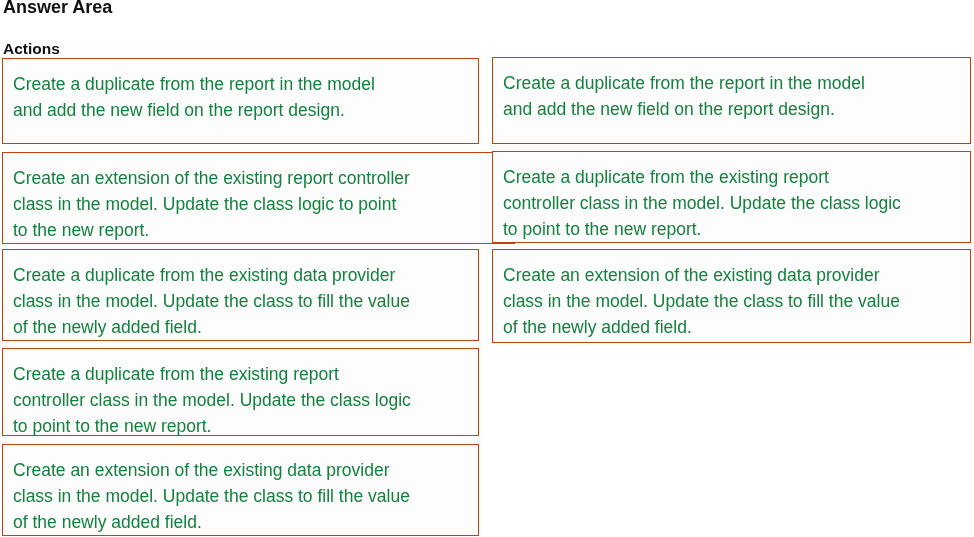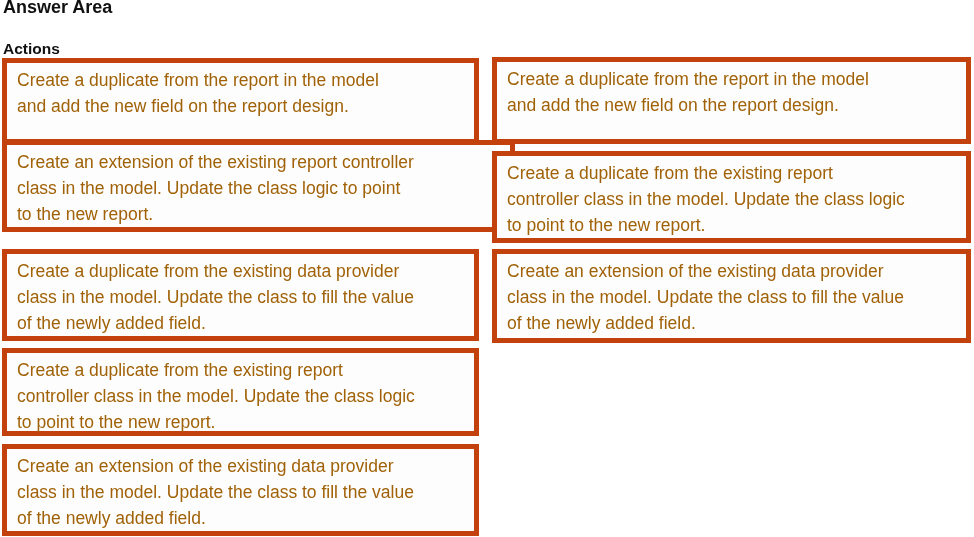--- a/index.html
+++ b/index.html
@@ -23,32 +23,32 @@
   .hdr-sub {
     position: absolute;
     left: 3px;
     top: 40px;
     font-size: 15.5px;
     font-weight: 700;
     color: #111111;
   }
   .card {
     position: absolute;
-    border: 5px solid #c2410c;
+    border: 1px solid #c2410c;
     background: #FDFDFE;
-    color: #a16207;
+    color: #15803d;
     font-size: 17.5px;
     line-height: 26px;
-    padding: 4px 10px;
+    padding: 12px 10px;
     white-space: pre-line;
     cursor: default;
   }
   
   .l0 { left: 2px;   top: 58px;  width: 477px; height: 86px; }
-  .l1 { left: 2px;   top: 140px; width: 513px; height: 92px; }
+  .l1 { left: 2px;   top: 152px; width: 513px; height: 92px; }
   .l2 { left: 2px;   top: 249px; width: 477px; height: 92px; }
   .l3 { left: 2px;   top: 348px; width: 477px; height: 88px; }
   .l4 { left: 2px;   top: 444px; width: 477px; height: 92px; }
   
   .r0 { left: 492px; top: 57px;  width: 479px; height: 87px; }
   .r1 { left: 492px; top: 151px; width: 479px; height: 92px; }
   .r2 { left: 492px; top: 249px; width: 479px; height: 94px; }
 </style>
 </head>
 <body>

